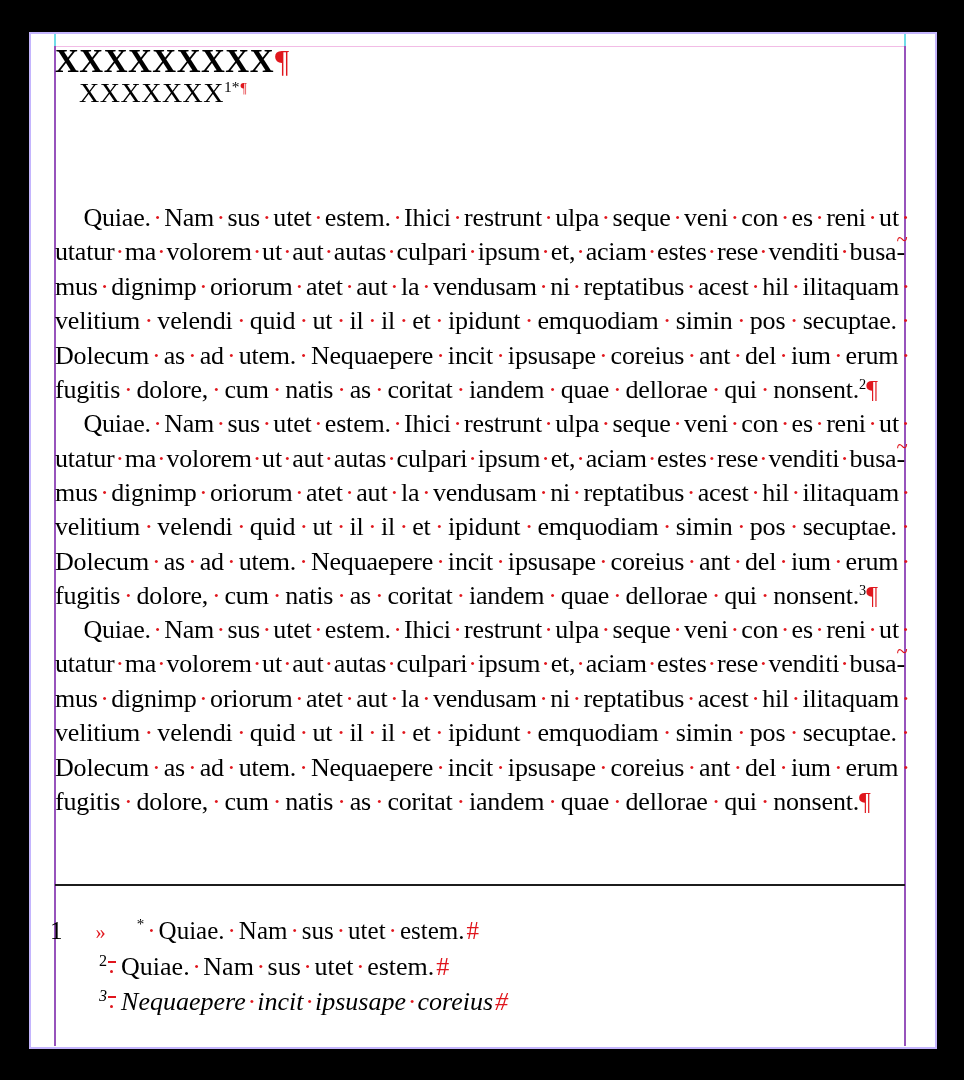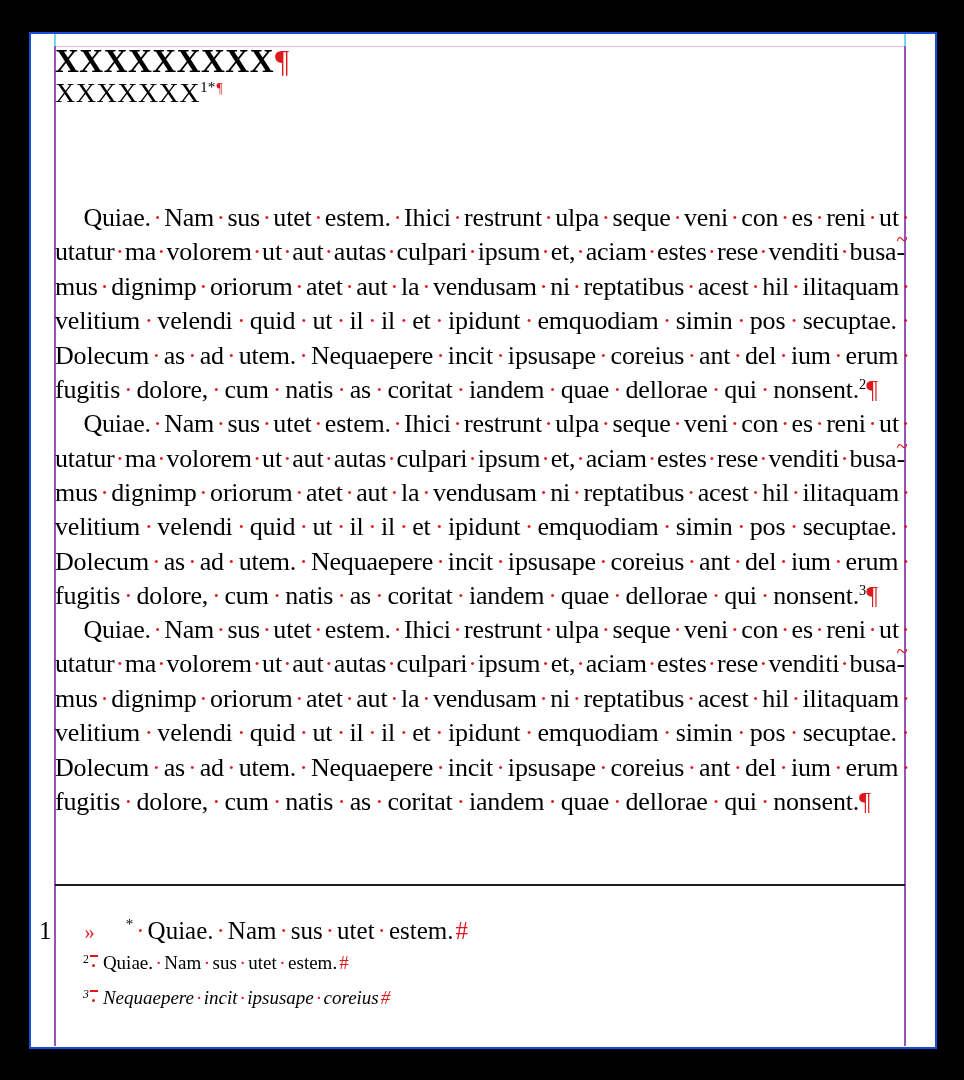--- a/index.html
+++ b/index.html
@@ -10,63 +10,63 @@
     --ink:#000;
   }
   html,body{margin:0;padding:0;}
   body{
     width:964px;height:1080px;position:relative;background:#000;
     font-family:"Liberation Serif", serif;color:var(--ink);
     overflow:hidden;
   }
   .page{
     position:absolute;left:29px;top:32px;width:908px;height:1017px;
-    background:#fff;border:2px solid #1d4ed8;box-sizing:border-box;
+    background:#fff;border:2px solid #c4b5fd;box-sizing:border-box;
   }
   
   .guide{position:absolute;}
   .guide.cyan{width:2px;background:var(--cyan);top:0;height:12px;}
   .guide.cyan.left{left:23px;}
   .guide.cyan.right{left:873px;}
   .guide.pink-h{left:23px;top:12px;width:852px;height:1px;background:var(--pink);}
   .guide.violet{width:1.5px;background:var(--violet);top:12px;height:1000px;}
   .guide.violet.left{left:23px;}
   .guide.violet.right{left:873px;}
 
   
   .tl{position:absolute;left:24px;width:850px;white-space:nowrap;line-height:1.1;}
 
   .title1{font-size:33px;font-weight:bold;letter-spacing:.5px;}
-  .title2{font-size:28px;letter-spacing:.5px;}
+  .title2{font-size:28px;letter-spacing:.5px;margin-left:24px;}
   .heading{font-size:28px;font-weight:bold;letter-spacing:.5px;}
 
   .pilcrow{color:var(--red);font-weight:normal;}
   .pilcrow.inl{font-size:0.95em;margin-left:1px;}
   .sup-black{font-size:0.55em;position:relative;top:-0.62em;color:var(--ink);letter-spacing:0;}
   .sup-pil{font-size:0.5em;position:relative;top:-0.62em;color:var(--red);margin-left:1px;}
 
   
   .bline{position:absolute;left:24px;width:850px;font-size:26px;letter-spacing:-0.2px;line-height:30px;}
   .bline.just{display:flex;justify-content:space-between;align-items:baseline;}
   .bline.flow{white-space:nowrap;}
   .indent{display:inline-block;width:26px;flex:0 0 26px;}
   .dot{color:var(--red);}
   .flow .dot{padding:0 4px;}
   .enddot{margin-right:-5px;}
   .hyph{position:relative;color:var(--ink);}
   .hyph .tilde{position:absolute;left:0px;top:-13px;color:var(--red);font-size:0.8em;}
 
   
   .fnrule{position:absolute;left:24px;top:850px;width:850px;height:1.5px;background:#1c1c1c;}
-  .fn1{position:absolute;left:8px;top:883px;font-size:25px;white-space:nowrap;}
+  .fn1{position:absolute;left:19px;top:883px;font-size:25px;white-space:nowrap;}
   .fn1 .fn-num{color:var(--ink);}
   .fn1 .fn-tab{color:var(--red);margin-left:33px;font-size:0.82em;}
   .fn1 .fn-star{font-size:0.6em;position:relative;top:-0.7em;margin-left:31px;color:var(--ink);}
   .fn1 .dot{padding:0 3px;}
-  .fnsmall{position:absolute;white-space:nowrap;font-size:19px;left:52px;}
+  .fnsmall{position:absolute;white-space:nowrap;font-size:26px;left:68px;}
   .fn2{top:918px;}
   .fn3{top:953px;font-style:italic;}
   .fnsmall .fn-supref{font-size:0.62em;position:relative;top:-0.55em;color:var(--ink);}
   .fnsmall .dot{padding:0 2.5px;}
   .fnmark{display:inline-block;position:relative;width:10px;height:16px;margin:0 3px 0 1px;vertical-align:-2px;}
   .fnmark .bar{position:absolute;left:0px;top:0px;width:8px;height:2px;background:var(--red);}
   .fnmark .pt{position:absolute;left:2px;top:9px;width:3px;height:3px;border-radius:50%;background:var(--red);}
   .endmark{color:var(--red);margin-left:2px;}
 </style>
 </head>

